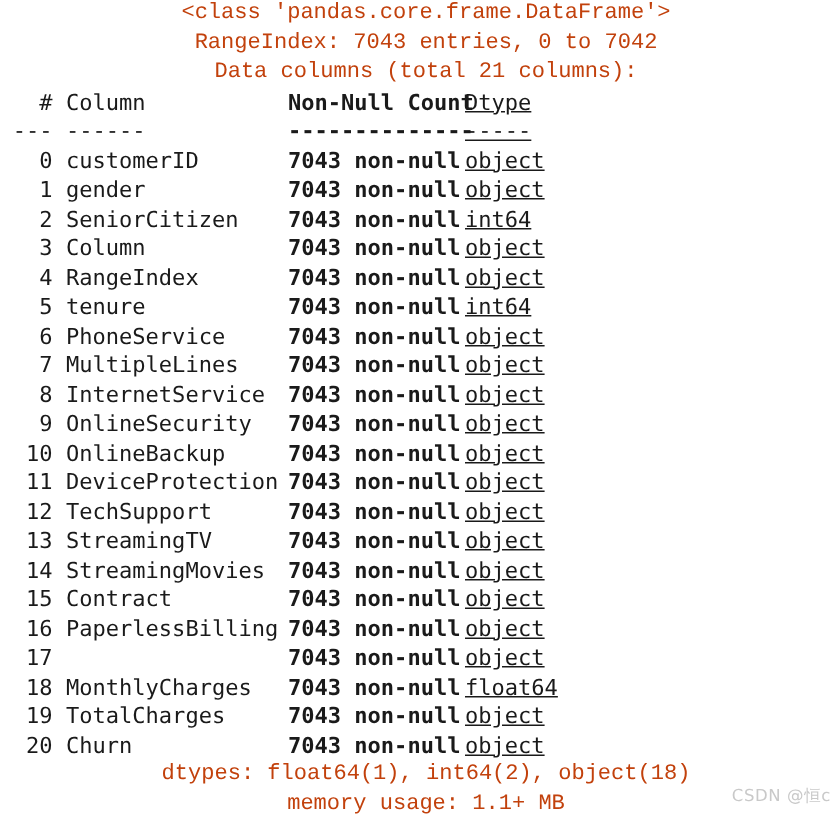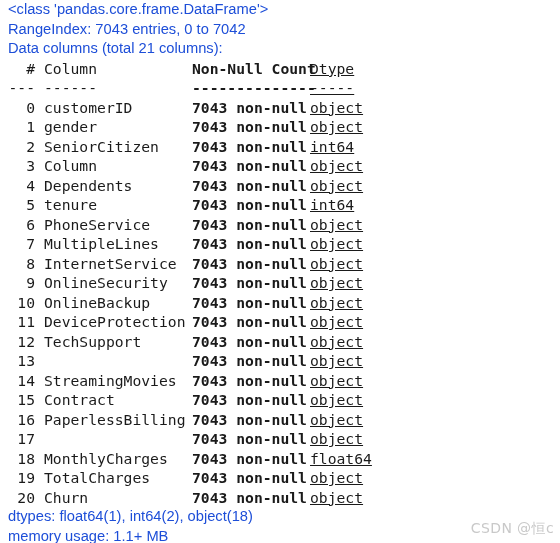--- a/index.html
+++ b/index.html
@@ -24,24 +24,25 @@
     padding: 0;
     box-sizing: border-box;
   }
 
   .out-line {
     position: relative;
     height: 19.5px;
     line-height: 19.5px;
     font-size: 14.7px;
     letter-spacing: 0px;
-    color: #1d4ed8;
+    color: #c2410c;
     white-space: pre;
     padding-left: 8px;
-    font-family: Liberation Sans, sans-serif;
+    font-family: Liberation Mono, monospace;
+    text-align: center;
   }
 
   
   .row {
     position: relative;
     height: 19.5px;
     line-height: 19.5px;
     font-size: 14.7px;
     color: #1a1a1a;
     white-space: pre;
@@ -55,21 +56,21 @@
   .col-idx    { left: 8px;   width: 27px; text-align: right; }
   .col-name   { left: 44px; }
   .col-count  { left: 192px; font-weight: bold; }
   .col-dtype  { left: 310px; text-decoration: underline; }
 
   .watermark {
     position: absolute;
     right: 6px;
     bottom: 5px;
     font-family: "DejaVu Sans", "Liberation Sans", sans-serif;
-    font-size: 14px;
+    font-size: 11px;
     color: #c9c9c9;
     letter-spacing: 0.4px;
     white-space: pre;
     user-select: none;
   }
 </style>
 </head>
 <body>
 
 <div id="terminal-output">
@@ -90,30 +91,30 @@
     <span class="col-name">------</span>
     <span class="col-count">--------------</span>
     <span class="col-dtype">-----</span>
   </div>
 
   <div id="rows-container">
       <div class="row"><span class="col-idx">0</span><span class="col-name">customerID</span><span class="col-count">7043 non-null</span><span class="col-dtype">object</span></div>
       <div class="row"><span class="col-idx">1</span><span class="col-name">gender</span><span class="col-count">7043 non-null</span><span class="col-dtype">object</span></div>
       <div class="row"><span class="col-idx">2</span><span class="col-name">SeniorCitizen</span><span class="col-count">7043 non-null</span><span class="col-dtype">int64</span></div>
       <div class="row"><span class="col-idx">3</span><span class="col-name">Column</span><span class="col-count">7043 non-null</span><span class="col-dtype">object</span></div>
-      <div class="row"><span class="col-idx">4</span><span class="col-name">Dependents</span><span class="col-count">7043 non-null</span><span class="col-dtype">object</span></div>
+      <div class="row"><span class="col-idx">4</span><span class="col-name">RangeIndex</span><span class="col-count">7043 non-null</span><span class="col-dtype">object</span></div>
       <div class="row"><span class="col-idx">5</span><span class="col-name">tenure</span><span class="col-count">7043 non-null</span><span class="col-dtype">int64</span></div>
       <div class="row"><span class="col-idx">6</span><span class="col-name">PhoneService</span><span class="col-count">7043 non-null</span><span class="col-dtype">object</span></div>
       <div class="row"><span class="col-idx">7</span><span class="col-name">MultipleLines</span><span class="col-count">7043 non-null</span><span class="col-dtype">object</span></div>
       <div class="row"><span class="col-idx">8</span><span class="col-name">InternetService</span><span class="col-count">7043 non-null</span><span class="col-dtype">object</span></div>
       <div class="row"><span class="col-idx">9</span><span class="col-name">OnlineSecurity</span><span class="col-count">7043 non-null</span><span class="col-dtype">object</span></div>
       <div class="row"><span class="col-idx">10</span><span class="col-name">OnlineBackup</span><span class="col-count">7043 non-null</span><span class="col-dtype">object</span></div>
       <div class="row"><span class="col-idx">11</span><span class="col-name">DeviceProtection</span><span class="col-count">7043 non-null</span><span class="col-dtype">object</span></div>
       <div class="row"><span class="col-idx">12</span><span class="col-name">TechSupport</span><span class="col-count">7043 non-null</span><span class="col-dtype">object</span></div>
-      <div class="row"><span class="col-idx">13</span><span class="col-count">7043 non-null</span><span class="col-dtype">object</span></div>
+      <div class="row"><span class="col-idx">13</span><span class="col-name">StreamingTV</span><span class="col-count">7043 non-null</span><span class="col-dtype">object</span></div>
       <div class="row"><span class="col-idx">14</span><span class="col-name">StreamingMovies</span><span class="col-count">7043 non-null</span><span class="col-dtype">object</span></div>
       <div class="row"><span class="col-idx">15</span><span class="col-name">Contract</span><span class="col-count">7043 non-null</span><span class="col-dtype">object</span></div>
       <div class="row"><span class="col-idx">16</span><span class="col-name">PaperlessBilling</span><span class="col-count">7043 non-null</span><span class="col-dtype">object</span></div>
       <div class="row"><span class="col-idx">17</span><span class="col-count">7043 non-null</span><span class="col-dtype">object</span></div>
       <div class="row"><span class="col-idx">18</span><span class="col-name">MonthlyCharges</span><span class="col-count">7043 non-null</span><span class="col-dtype">float64</span></div>
       <div class="row"><span class="col-idx">19</span><span class="col-name">TotalCharges</span><span class="col-count">7043 non-null</span><span class="col-dtype">object</span></div>
       <div class="row"><span class="col-idx">20</span><span class="col-name">Churn</span><span class="col-count">7043 non-null</span><span class="col-dtype">object</span></div>
     </div>
 
   <div class="out-line">dtypes: float64(1), int64(2), object(18)</div>

